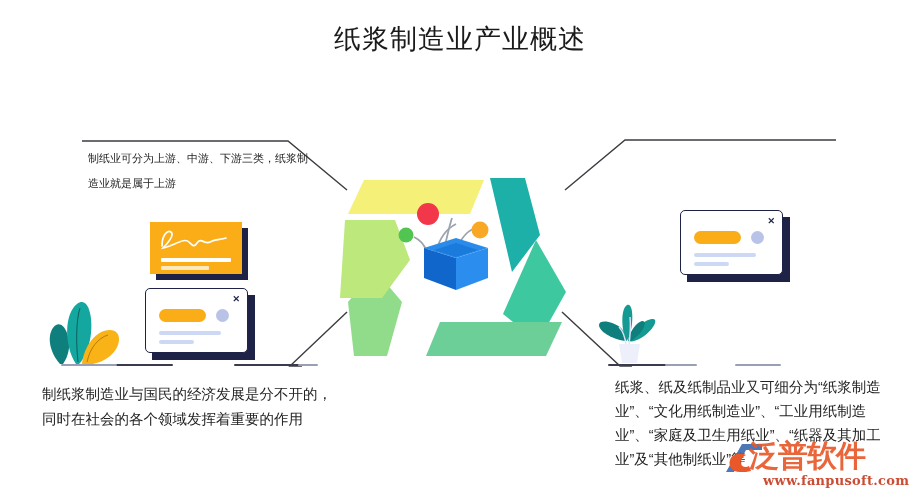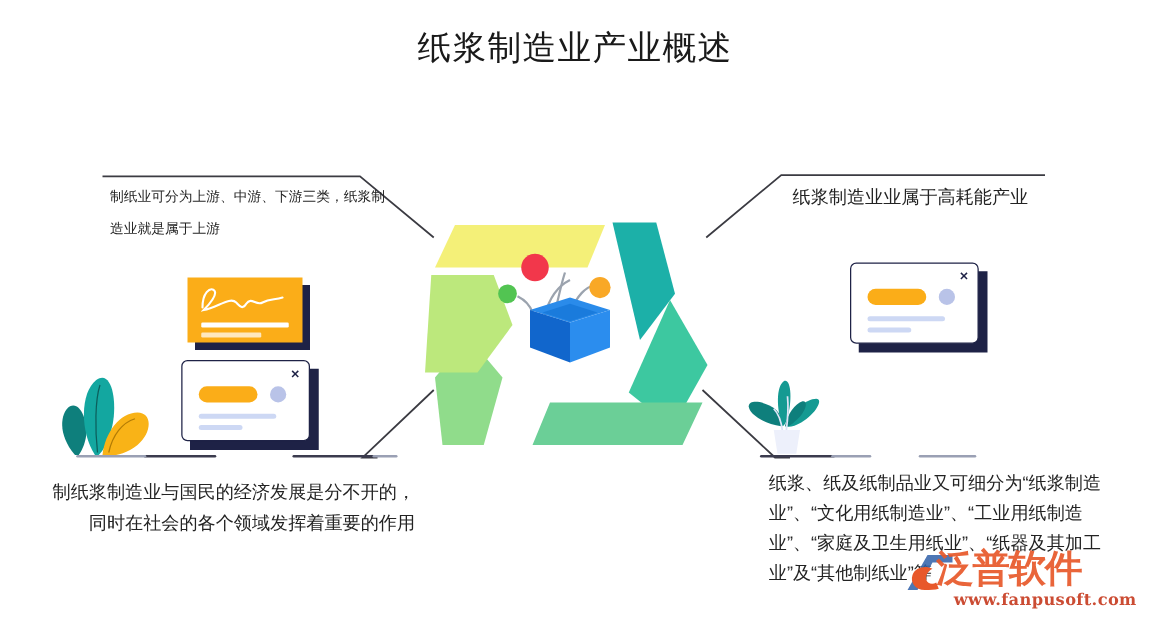--- a/index.html
+++ b/index.html
@@ -20,21 +20,21 @@
     font-family:"DejaVu Serif","Liberation Serif",serif;
     font-size:27px; line-height:34px; color:#1A1A1A;
     letter-spacing:1px;
     white-space:nowrap;
   }
 
   
   .txt { position:absolute; color:#232323; }
   .txt-tl { left:88px;  top:146px; width:226px; font-size:11px; line-height:25px; }
   .txt-tr { left:634px; top:146px; width:220px; font-size:14.5px; line-height:25px; }
-  .txt-bl { left:42px;  top:382px; width:290px; font-size:14.5px; line-height:24.5px;text-align:right; }
+  .txt-bl { left:42px;  top:382px; width:290px; font-size:14.5px; line-height:24.5px; }
   .txt-br { left:592px; top:375px; width:300px; font-size:14.5px; line-height:24px;margin-left:23px; }
 
   
   .conn { position:absolute; left:0; top:0; width:920px; height:500px;
           pointer-events:none; }
 
   
   .hex-wrap { position:absolute; left:340px; top:132px; width:232px; height:240px; }
 
   
@@ -191,21 +191,20 @@
   <div class="ground" style="left:115px; top:364px; width:58px;"></div>
   <div class="ground-soft" style="left:61px; top:364px; width:56px;"></div>
   <div class="ground" style="left:234px; top:364px; width:68px;"></div>
   <div class="ground-soft" style="left:298px; top:364px; width:20px;"></div>
 
   <div class="ground" style="left:608px; top:364px; width:60px;"></div>
   <div class="ground-soft" style="left:665px; top:364px; width:32px;"></div>
   <div class="ground-soft" style="left:735px; top:364px; width:46px;"></div>
 
   <div class="txt txt-tl">制纸业可分为上游、中游、下游三类，纸浆制造业就是属于上游</div>
-  <div class="txt txt-tr">纸浆制造业业属于高耗能产业</div>
   <div class="txt txt-bl">制纸浆制造业与国民的经济发展是分不开的，同时在社会的各个领域发挥着重要的作用</div>
   <div class="txt txt-br">纸浆、纸及纸制品业又可细分为“纸浆制造业”、“文化用纸制造业”、“工业用纸制造业”、“家庭及卫生用纸业”、“纸器及其加工业”及“其他制纸业”等</div>
 
   <div class="wm">
     <svg style="position:absolute; left:0; top:4px;" width="44" height="34" viewBox="0 0 44 34" xmlns="http://www.w3.org/2000/svg">
       <path d="M4,30 L20,2 L40,2 L40,8 L24,8 L12,30 Z" fill="#2F5FA8" opacity=".85"></path>
       <path d="M18,30 C10,30 6,24 8,18 C10,12 18,10 24,13 C20,15 18,19 19,22
                C20,25 24,26 27,24 L29,29 C26,30 22,30 18,30 Z" fill="#E8582A"></path>
     </svg>
     <div class="wm-text">泛普软件</div>

